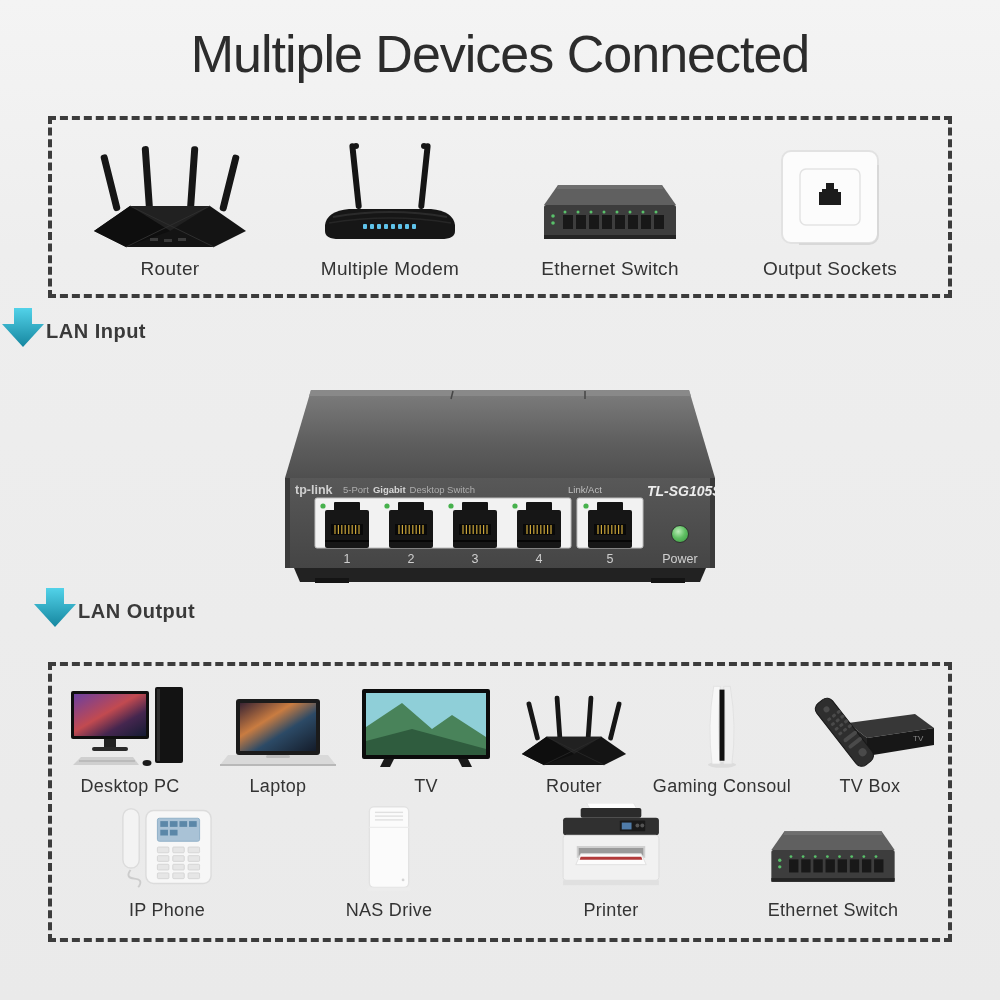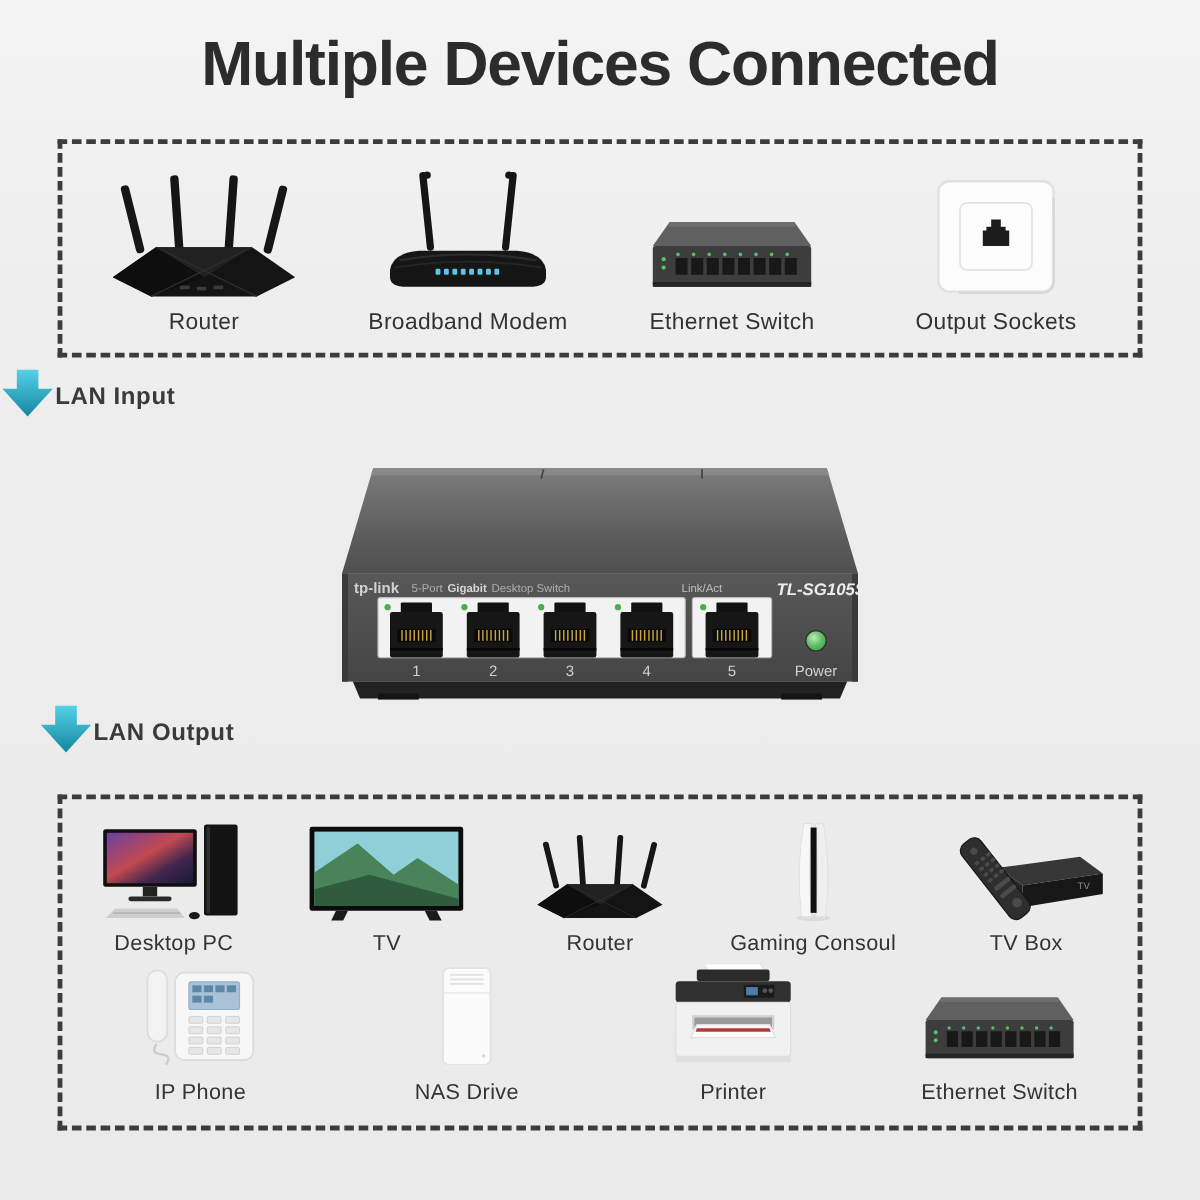--- a/index.html
+++ b/index.html
@@ -3,21 +3,21 @@
 <meta charset="utf-8">
 <style>
   html,body{margin:0;padding:0;background:#e9e9e9;}
   .canvas{
     position:relative;width:1000px;height:1000px;margin:0 auto;overflow:hidden;
     background:linear-gradient(180deg,#f4f4f4 0%,#eeeeee 25%,#eaeaea 100%);
     font-family:"Liberation Sans",sans-serif;color:#2d2d2d;
   }
   .title{
     position:absolute;top:24px;left:0;width:100%;margin:0;text-align:center;
-    font-size:52px;font-weight:700;letter-spacing:-1px;color:#2c2c2c;
+    font-size:52px;font-weight:400;letter-spacing:-1px;color:#2c2c2c;
   }
   .dashed-box{
     position:absolute;left:48px;width:904px;box-sizing:border-box;
     border:4px dashed #3c3c3c;
   }
   .box-top{top:116px;height:182px;display:flex;align-items:flex-end;padding:10px 8px 14px 8px;}
   .box-bottom{top:662px;height:280px;display:flex;flex-direction:column;justify-content:space-evenly;padding:6px 4px;}
   .device-row{display:flex;width:100%;}
   .cell{flex:1;display:flex;flex-direction:column;align-items:center;justify-content:flex-start;}
   .art{display:flex;align-items:flex-end;justify-content:center;}
@@ -82,21 +82,21 @@
               <rect x="71" y="87" width="4" height="5" rx="1"></rect>
             <rect x="78" y="87" width="4" height="5" rx="1"></rect>
               <rect x="85" y="87" width="4" height="5" rx="1"></rect>
             <rect x="92" y="87" width="4" height="5" rx="1"></rect>
               <rect x="99" y="87" width="4" height="5" rx="1"></rect>
             <rect x="106" y="87" width="4" height="5" rx="1"></rect>
               <rect x="113" y="87" width="4" height="5" rx="1"></rect>
           </g>
         </svg>
       </div>
-      <div class="dev-label">Broadband Modem</div>
+      <div class="dev-label">Multiple Modem</div>
     </div>
 
     <div class="cell">
       <div class="art">
         <svg width="160" height="76" viewBox="0 0 160 76">
           <polygon points="28,10 132,10 146,30 14,30" fill="#606060"></polygon>
           <polygon points="28,10 132,10 133,14 27,14" fill="#6e6e6e"></polygon>
           <rect x="14" y="30" width="132" height="34" rx="2" fill="#3d3d3d"></rect>
           <rect x="14" y="60" width="132" height="4" fill="#242424"></rect>
           <circle cx="23" cy="41" r="1.8" fill="#59c06a"></circle>
@@ -278,20 +278,40 @@
             <rect x="35" y="54" width="12" height="8" fill="#222"></rect>
             <rect x="23" y="62" width="36" height="4" rx="2" fill="#2a2a2a"></rect>
             <polygon points="12,72 64,72 70,80 4,80" fill="#cfcfcf"></polygon>
             <line x1="10" y1="76" x2="66" y2="76" stroke="#b5b5b5" stroke-width="1.5"></line>
             <ellipse cx="78" cy="78" rx="4.5" ry="3" fill="#1a1a1a"></ellipse>
           </svg>
         </div>
         <div class="dev-label">Desktop PC</div>
       </div>
 
+      <div class="cell">
+        <div class="art">
+          <svg width="116" height="72" viewBox="0 0 116 72">
+            <defs>
+              <linearGradient id="lapw" x1="0" y1="0" x2="1" y2="1">
+                <stop offset="0" stop-color="#3a2433"></stop>
+                  <stop offset="0.35" stop-color="#c97c41"></stop>
+                  <stop offset="0.6" stop-color="#2c4a66"></stop>
+                  <stop offset="1" stop-color="#141c2a"></stop>
+              </linearGradient>
+            </defs>
+            <rect x="16" y="2" width="84" height="56" rx="3" fill="#1b1b1b"></rect>
+            <rect x="20" y="6" width="76" height="48" fill="url(#lapw)"></rect>
+            <polygon points="8,58 108,58 116,68 0,68" fill="#d9d9d9"></polygon>
+            <rect x="46" y="58" width="24" height="3" rx="1.5" fill="#bdbdbd"></rect>
+            <line x1="0" y1="68" x2="116" y2="68" stroke="#b8b8b8" stroke-width="2"></line>
+          </svg>
+        </div>
+        <div class="dev-label">Laptop</div>
+      </div>
 
       <div class="cell">
         <div class="art">
           <svg width="132" height="82" viewBox="0 0 132 82">
             <rect x="2" y="2" width="128" height="70" rx="2" fill="#0c0c0c"></rect>
             <rect x="6" y="6" width="120" height="62" fill="#8fcfd8"></rect>
             <polygon points="6,40 42,16 72,42 92,28 126,50 126,68 6,68" fill="#49835a"></polygon>
             <polygon points="6,54 52,42 126,62 126,68 6,68" fill="#2f5c3e"></polygon>
             <polygon points="24,72 34,72 30,80 20,80" fill="#1a1a1a"></polygon>
             <polygon points="98,72 108,72 112,80 102,80" fill="#1a1a1a"></polygon>

